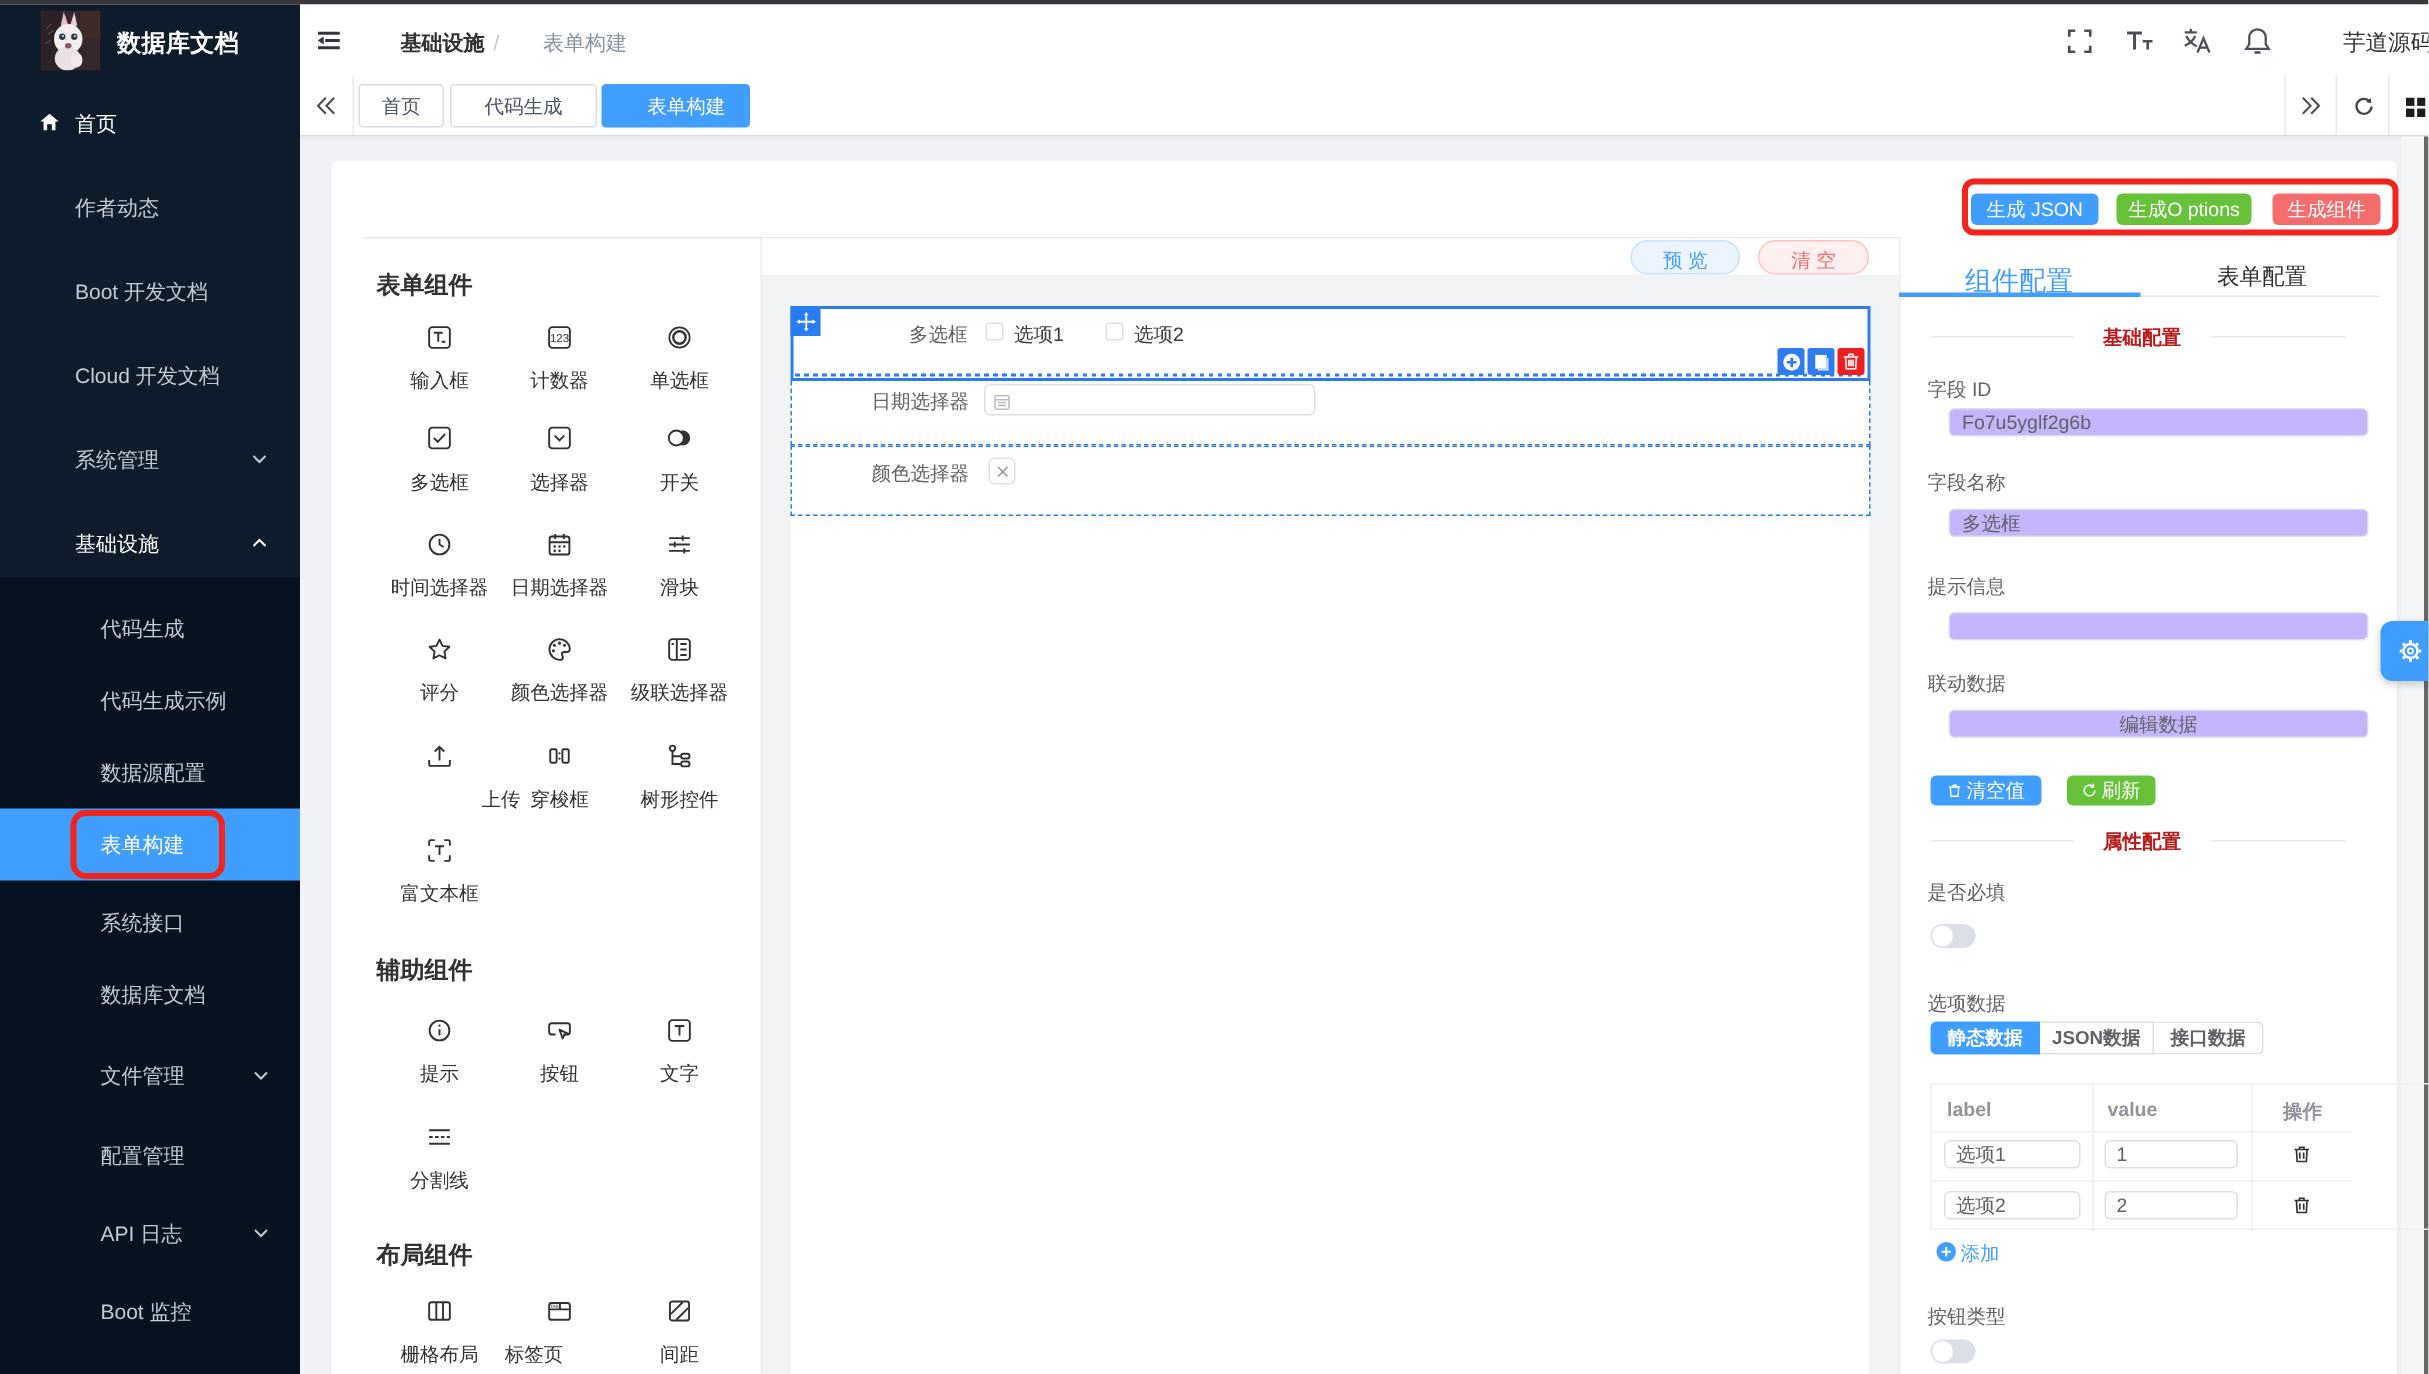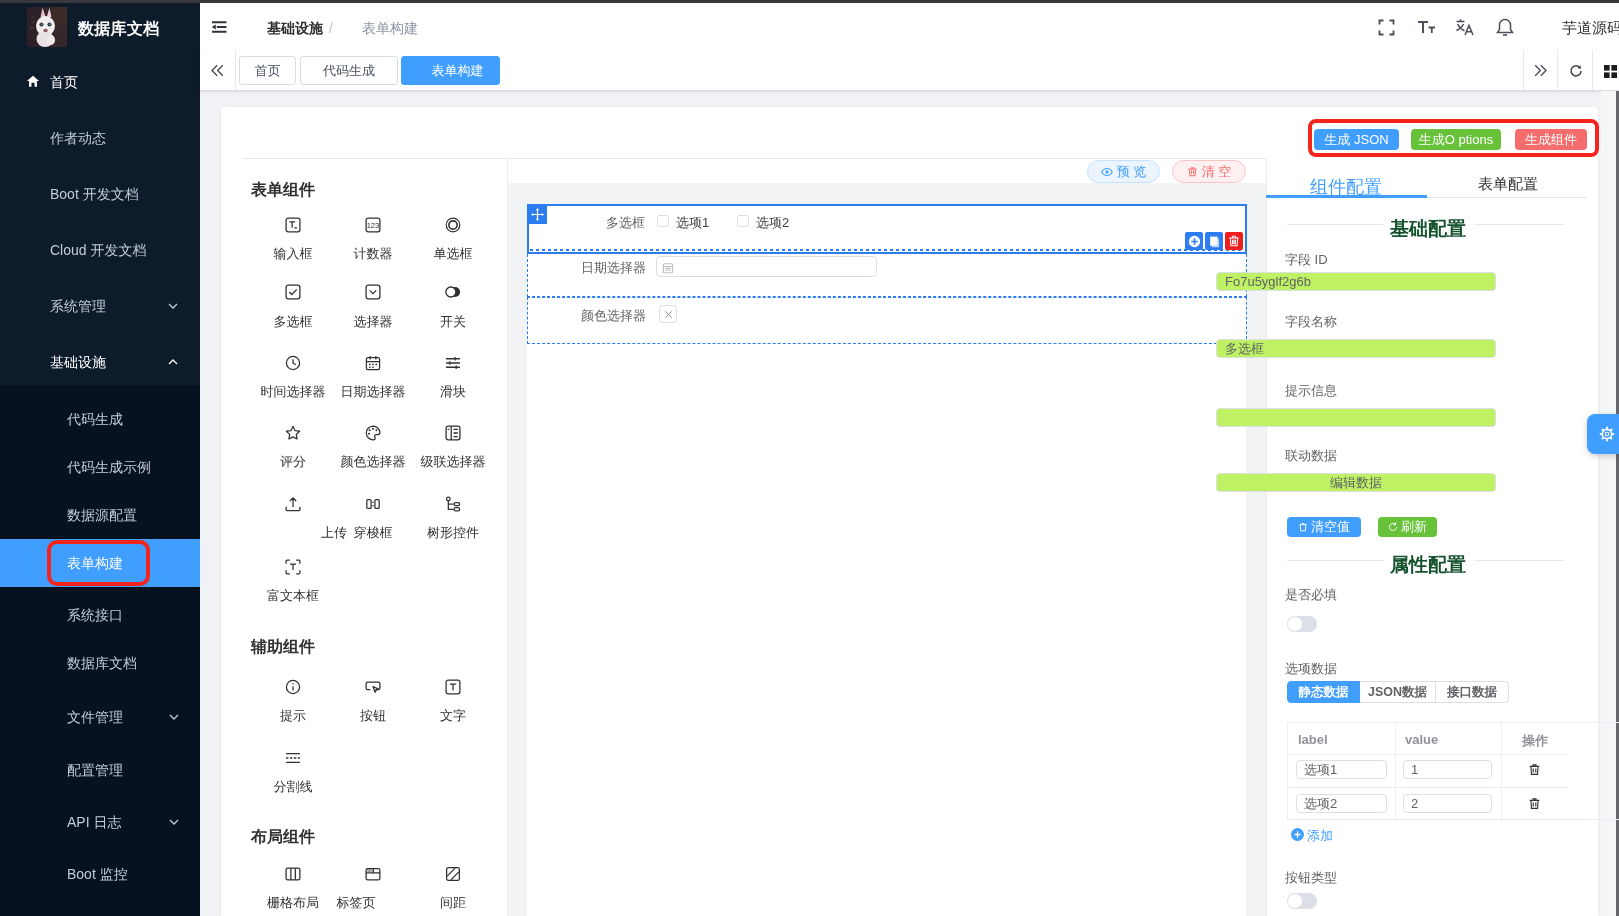--- a/index.html
+++ b/index.html
@@ -30,32 +30,32 @@
 #card-div{left:242px;top:158px;width:1025px;height:1px;background:#e8e8e8;}
 #left-div{left:507px;top:158px;width:1px;height:758px;background:#ececec;}
 #right-div{left:1266px;top:158px;width:1px;height:758px;background:#ececec;}
 
 .sect{position:absolute;left:251px;color:#303133;font-size:16px;font-weight:bold;}
 .cname{position:absolute;color:#303133;font-size:13px;text-align:center;transform:translateX(-50%);}
 .cicon{position:absolute;width:17px;height:17px;transform:translate(-50%,-50%);}
 
 #canvas-bg{left:508px;top:159px;width:758px;height:757px;background:#f2f3f5;}
 #toolbar{left:508px;top:159px;width:758px;height:24px;background:#fff;}
-.pill{position:absolute;top:160px;height:23px;border-radius:12px;font-size:13px;display:flex;align-items:center;justify-content:center;gap:4px;}
+.pill{position:absolute;top:160px;height:23px;border-radius:12px;font-size:13px;display:flex;align-items:center;justify-content:center;gap:4px;flex-direction:column;}
 #pill-prev{left:1087px;width:73px;background:#ecf5ff;border:1px solid #c6e2ff;color:#409eff;}
 #pill-clear{left:1172px;width:74px;background:#fef0f0;border:1px solid #fbc4c4;color:#f56c6c;}
 #board{left:527px;top:204px;width:719px;height:712px;background:#fff;}
 .row1{left:527px;top:204px;width:720px;height:50px;border:2px solid #2b7cf0;background:#fff;}
 .dash1{left:530px;top:249px;width:714px;height:2px;background:repeating-linear-gradient(90deg,#2b7cf0 0 3px,transparent 3px 6px);}
 .rowd{position:absolute;border:1px dashed #2b7cf0;background:#fff;}
 .flabel{position:absolute;color:#606266;font-size:13px;text-align:right;}
 
 .rlabel{position:absolute;left:1285px;color:#606266;font-size:13px;}
-.rinput{position:absolute;left:1216px;width:280px;height:19px;border:1px solid #dcdfe6;border-radius:4px;background:#bef264;font-size:13px;color:#606266;display:flex;align-items:center;padding:0 8px;}
-.divider{position:absolute;color:#14532d;font-size:19px;font-weight:bold;}
+.rinput{position:absolute;left:1299px;width:280px;height:19px;border:1px solid #dcdfe6;border-radius:4px;background:#c4b5fd;font-size:13px;color:#606266;display:flex;align-items:center;padding:0 8px;}
+.divider{position:absolute;color:#b91c1c;font-size:13px;font-weight:bold;}
 .dline{position:absolute;height:1px;background:#e4e7ed;}
 .toggle{position:absolute;width:30px;height:16px;background:#dcdfe6;border-radius:8px;}
 .toggle:after{content:"";position:absolute;left:1px;top:1px;width:14px;height:14px;background:#fff;border-radius:50%;}
 </style>
 </head>
 <body>
 <div class="abs" id="strip"></div>
 <div class="abs" id="sidebar"></div>
 <div class="abs" id="submenu-bg"></div>
 <div class="abs" id="sel-row"></div>

